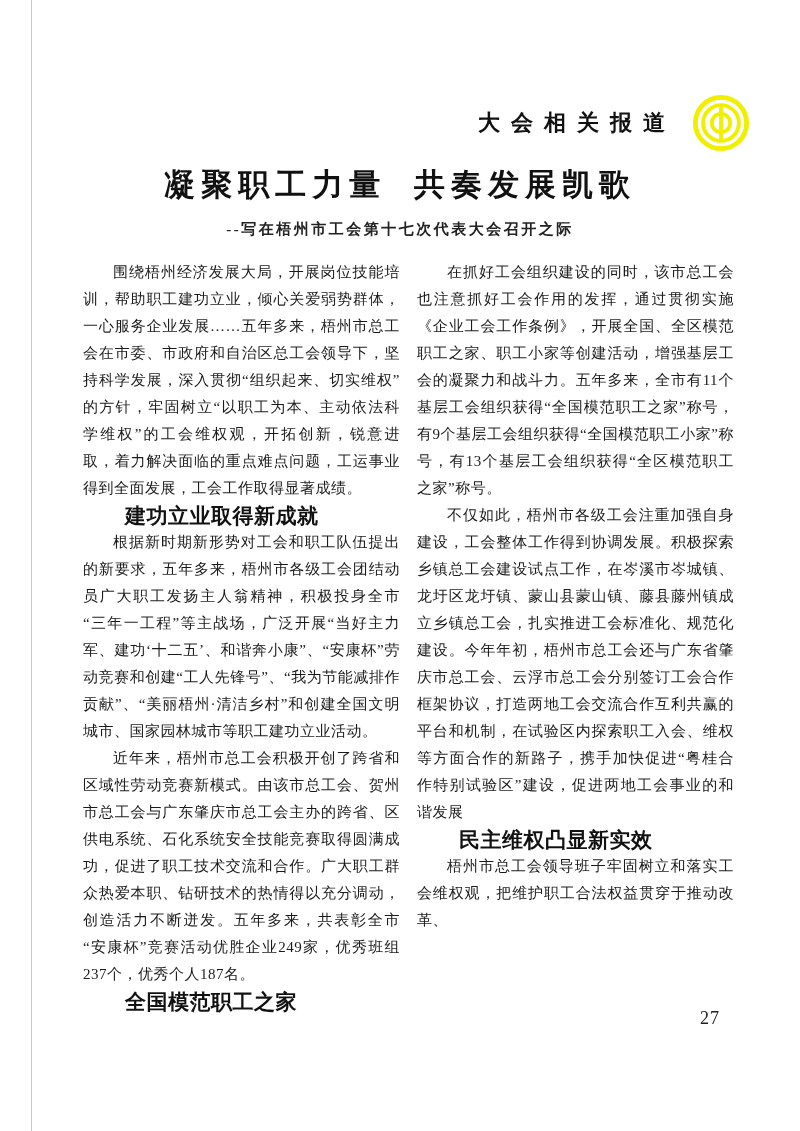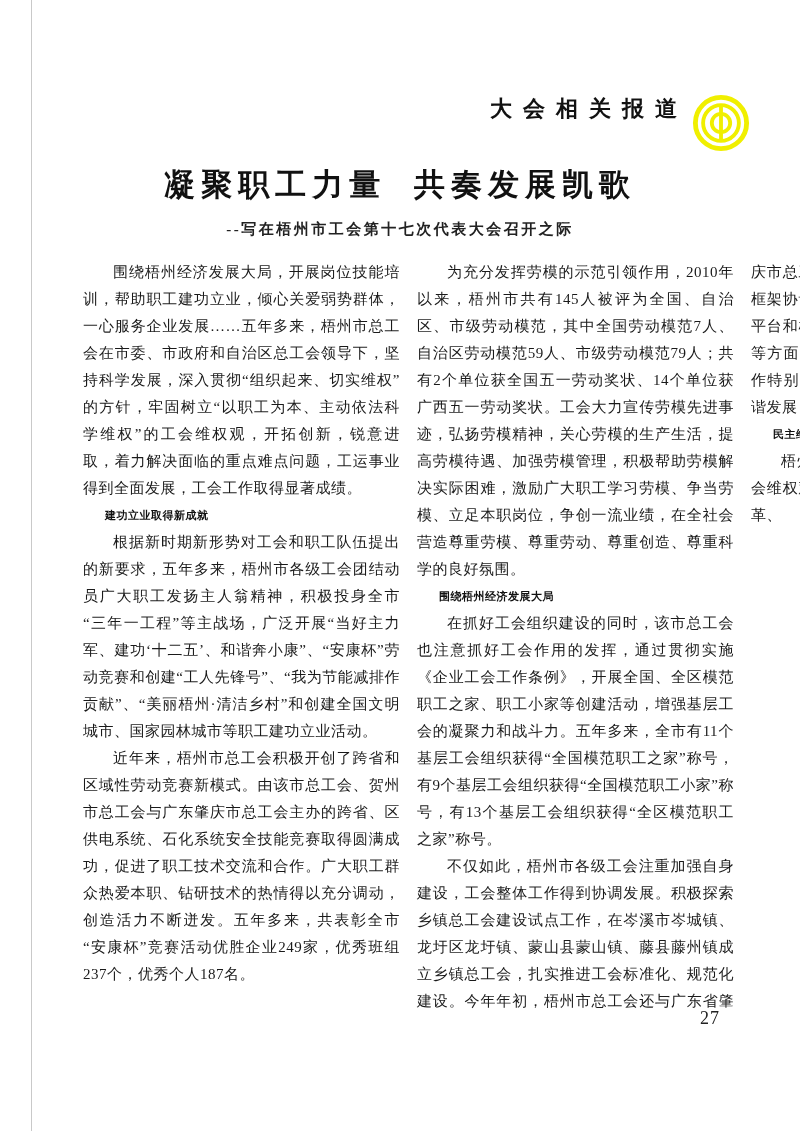--- a/index.html
+++ b/index.html
@@ -18,22 +18,22 @@
     top: 0;
     width: 1px;
     height: 1131px;
     background: #c9c9c9;
   }
   .header {
     position: absolute;
     top: 94px;
     right: 50px;
     display: flex;
-    align-items: flex-start;
-    gap: 4px;
+    align-items: center;
+    gap: 16px;
   }
   .header-label {
     font-family: "Liberation Sans", "DejaVu Sans", sans-serif;
     font-weight: bold;
     font-size: 22px;
     letter-spacing: 11px;
     color: #111111;
     white-space: nowrap;
   }
   .logo { width: 58px; height: 58px; flex: 0 0 auto; }
@@ -77,21 +77,21 @@
   }
   .article-body p {
     margin: 0;
     text-indent: 2em;
   }
   .article-body .subhead {
     margin: 0;
     text-indent: 2em;
     font-family: "Liberation Sans", "DejaVu Sans", sans-serif;
     font-weight: bold;
-    font-size: 11px;
+    font-size: 21px;
     color: #111111;
   }
   .page-number {
     position: absolute;
     top: 1008px;
     left: 700px;
     font-size: 18px;
     letter-spacing: 1px;
     color: #222222;
   }
@@ -112,21 +112,20 @@
 </div>
 
 <div class="article-title">凝聚职工力量 共奏发展凯歌</div>
 <div class="article-subtitle">--写在梧州市工会第十七次代表大会召开之际</div>
 
 <div class="article-body">
   <p>围绕梧州经济发展大局，开展岗位技能培训，帮助职工建功立业，倾心关爱弱势群体，一心服务企业发展……五年多来，梧州市总工会在市委、市政府和自治区总工会领导下，坚持科学发展，深入贯彻“组织起来、切实维权”的方针，牢固树立“以职工为本、主动依法科学维权”的工会维权观，开拓创新，锐意进取，着力解决面临的重点难点问题，工运事业得到全面发展，工会工作取得显著成绩。</p>
   <p class="subhead">建功立业取得新成就</p>
   <p>根据新时期新形势对工会和职工队伍提出的新要求，五年多来，梧州市各级工会团结动员广大职工发扬主人翁精神，积极投身全市“三年一工程”等主战场，广泛开展“当好主力军、建功‘十二五’、和谐奔小康”、“安康杯”劳动竞赛和创建“工人先锋号”、“我为节能减排作贡献”、“美丽梧州·清洁乡村”和创建全国文明城市、国家园林城市等职工建功立业活动。</p>
   <p>近年来，梧州市总工会积极开创了跨省和区域性劳动竞赛新模式。由该市总工会、贺州市总工会与广东肇庆市总工会主办的跨省、区供电系统、石化系统安全技能竞赛取得圆满成功，促进了职工技术交流和合作。广大职工群众热爱本职、钻研技术的热情得以充分调动，创造活力不断迸发。五年多来，共表彰全市“安康杯”竞赛活动优胜企业249家，优秀班组237个，优秀个人187名。</p>
-  <p>为充分发挥劳模的示范引领作用，2010年以来，梧州市共有145人被评为全国、自治区、市级劳动模范，其中全国劳动模范7人、自治区劳动模范59人、市级劳动模范79人；共有2个单位获全国五一劳动奖状、14个单位获广西五一劳动奖状。工会大力宣传劳模先进事迹，弘扬劳模精神，关心劳模的生产生活，提高劳模待遇、加强劳模管理，积极帮助劳模解决实际困难，激励广大职工学习劳模、争当劳模、立足本职岗位，争创一流业绩，在全社会营造尊重劳模、尊重劳动、尊重创造、尊重科学的良好氛围。</p>
-  <p class="subhead">围绕梧州经济发展大局</p>
+  <p class="subhead">全国模范职工之家</p>
   <p>在抓好工会组织建设的同时，该市总工会也注意抓好工会作用的发挥，通过贯彻实施《企业工会工作条例》，开展全国、全区模范职工之家、职工小家等创建活动，增强基层工会的凝聚力和战斗力。五年多来，全市有11个基层工会组织获得“全国模范职工之家”称号，有9个基层工会组织获得“全国模范职工小家”称号，有13个基层工会组织获得“全区模范职工之家”称号。</p>
   <p>不仅如此，梧州市各级工会注重加强自身建设，工会整体工作得到协调发展。积极探索乡镇总工会建设试点工作，在岑溪市岑城镇、龙圩区龙圩镇、蒙山县蒙山镇、藤县藤州镇成立乡镇总工会，扎实推进工会标准化、规范化建设。今年年初，梧州市总工会还与广东省肇庆市总工会、云浮市总工会分别签订工会合作框架协议，打造两地工会交流合作互利共赢的平台和机制，在试验区内探索职工入会、维权等方面合作的新路子，携手加快促进“粤桂合作特别试验区”建设，促进两地工会事业的和谐发展</p>
   <p class="subhead">民主维权凸显新实效</p>
   <p>梧州市总工会领导班子牢固树立和落实工会维权观，把维护职工合法权益贯穿于推动改革、</p>
 </div>
 
 <div class="page-number">27</div>
 
 </body></html>

